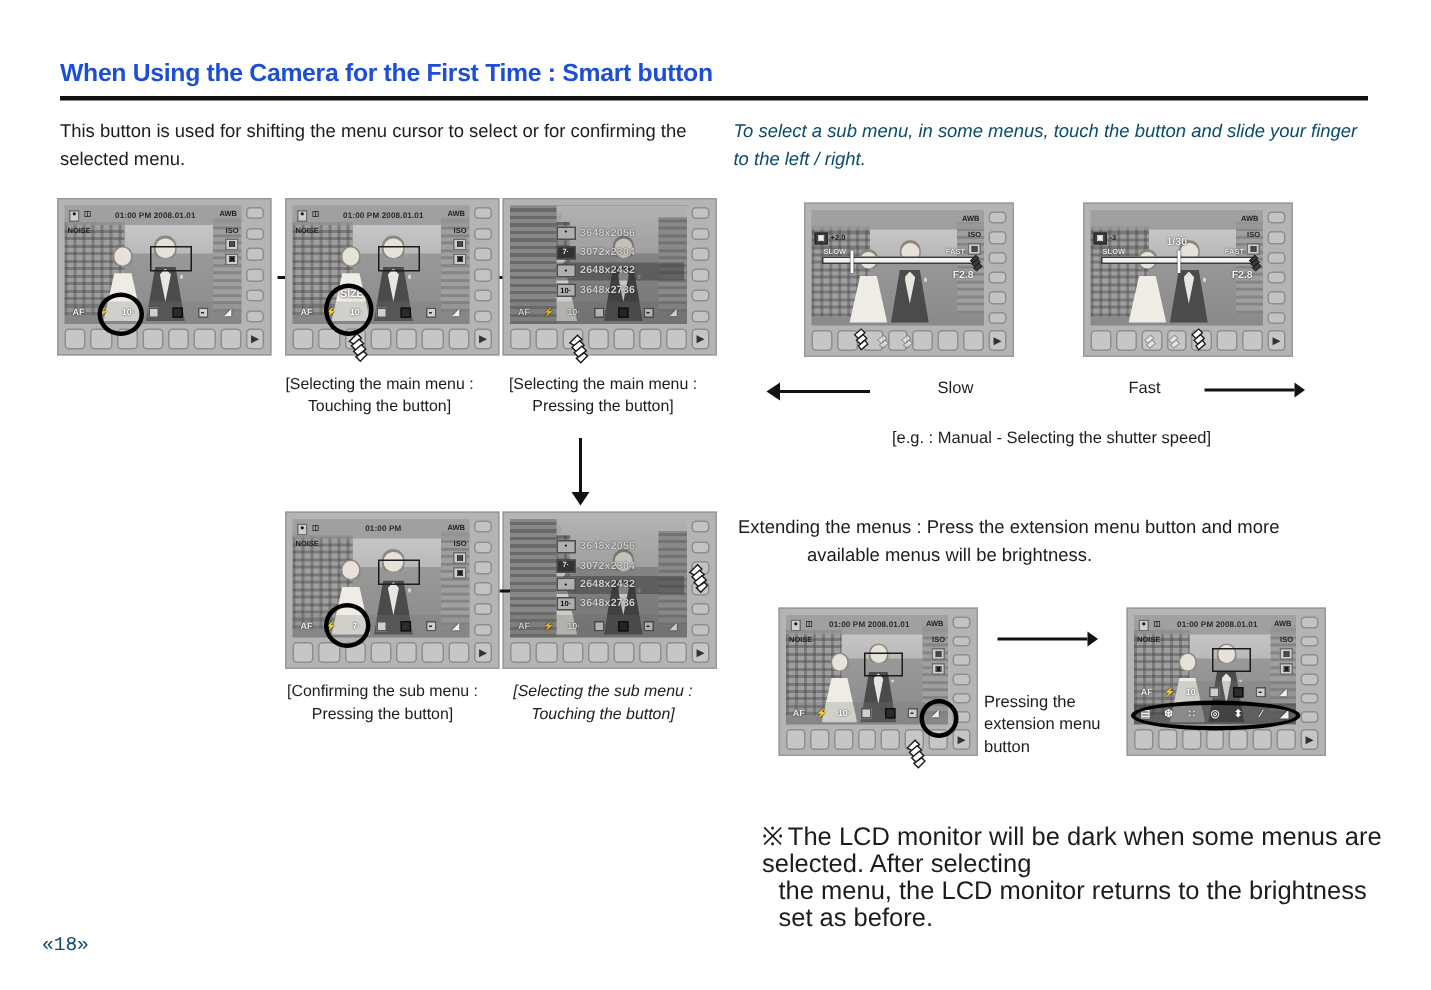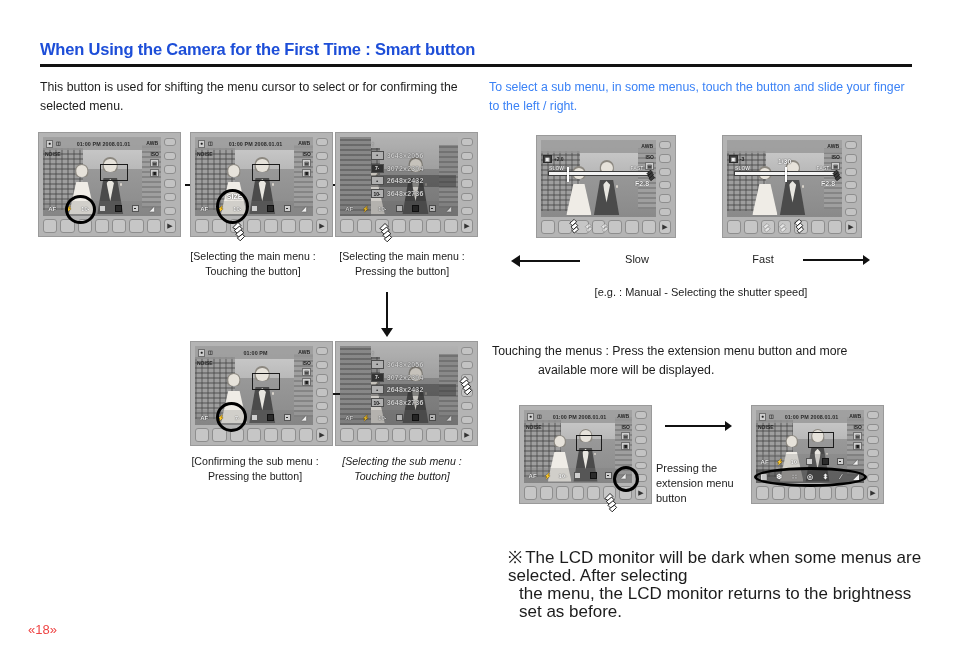--- a/index.html
+++ b/index.html
@@ -26,38 +26,38 @@
     background: #111;
   }
 
   
   .intro-left {
     position: absolute; left: 40px; top: 78px; width: 430px;
     font-size: 12.3px; line-height: 19px; color: #1c1c1c;
   }
   .intro-right {
     position: absolute; left: 489px; top: 78px; width: 420px;
-    font-size: 12.3px; line-height: 19px; color: #3b82f6;
+    font-size: 12.3px; line-height: 19px; color: #0c4a6e; font-style: italic;
   }
   .extend-para {
     position: absolute; left: 492px; top: 342px; width: 420px;
     font-size: 12.3px; line-height: 19px; color: #1c1c1c;
   }
   .extend-para .ln2 { display:block; padding-left: 46px; }
 
   .footnote {
     position: absolute; left: 508px; top: 549px; width: 424px;
     font-size: 17px; line-height: 18px; color: #1c1c1c;
   }
   .footnote .fn-mark { margin-right: 3px; }
   .footnote .fn-l2 { display:block; padding-left: 11px; }
 
   .page-num {
     position: absolute; left: 28px; top: 622px;
-    font-size: 13px; color: #ef4444;
+    font-size: 13px; color: #0c4a6e; font-family: Liberation Mono, monospace;
   }
 
   
   .caption {
     position: absolute; text-align: center;
     font-size: 10.6px; line-height: 14.5px; color: #1c1c1c;
   }
 
   
   .cam {
@@ -912,22 +912,22 @@
   </div>
   <div class="slow-fast-label" style="left:600px; top:253px; width:74px;">Slow</div>
   <div class="slow-fast-label" style="left:726px; top:253px; width:74px;">Fast</div>
   <div class="arrow-r" style="left:803px; top:255px;">
     <div class="shaft" style="width:60px;"></div>
       <div class="headr"></div>
   </div>
   <div class="eg-note" style="left:486px; top:286px; width:430px;">[e.g. : Manual - Selecting the shutter speed]</div>
 
   <div class="extend-para">
-    <span>Touching the menus : Press the extension menu button and more</span>
-    <span class="ln2">available more will be displayed.</span>
+    <span>Extending the menus : Press the extension menu button and more</span>
+    <span class="ln2">available menus will be brightness.</span>
   </div>
 
   <div class="cam" style="left:519px; top:405px; width:133px; height:99px;">
     <div class="cam-inner">
       <div class="cam-row">
         <div class="lcd">
           <div class="scene">
             <div class="sky"></div>
               <div class="bldgL"></div>
               <div class="bldgR"></div>

